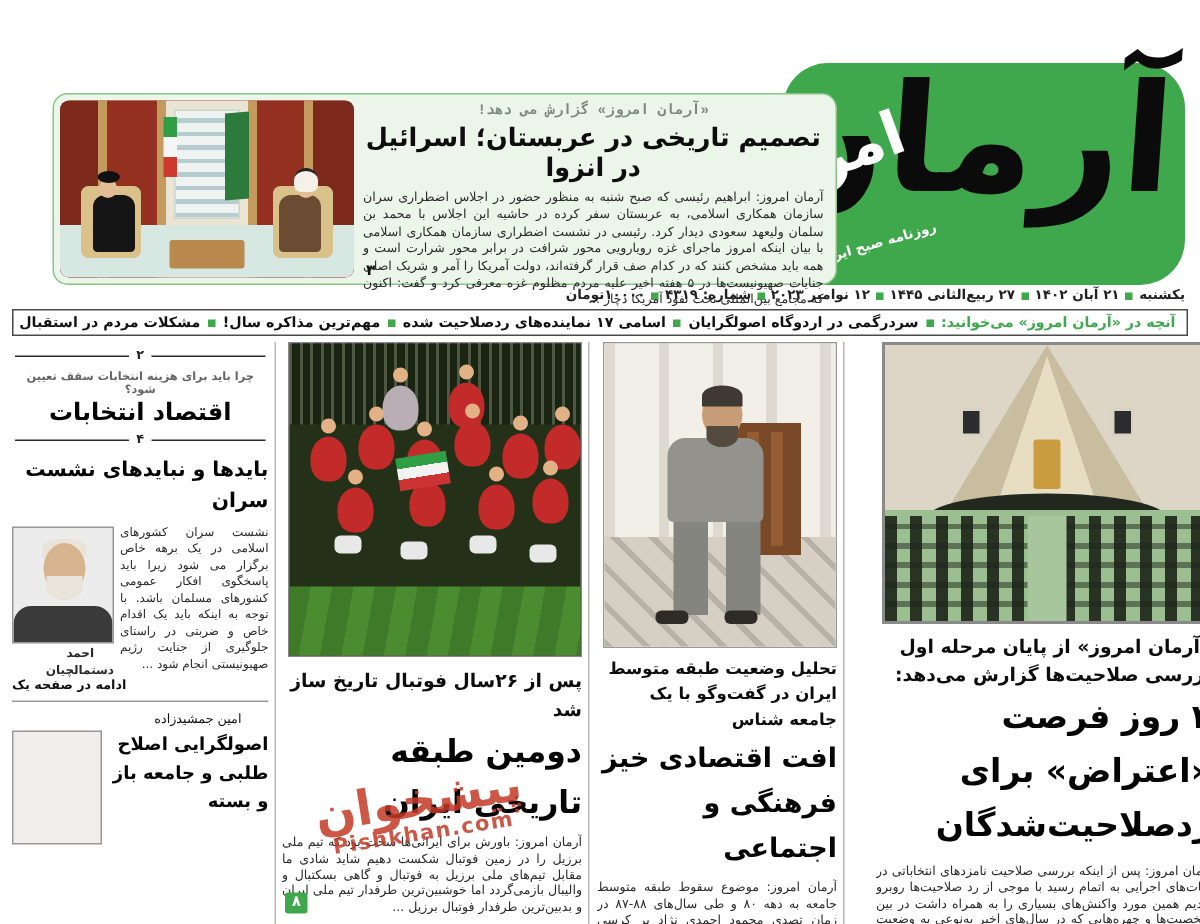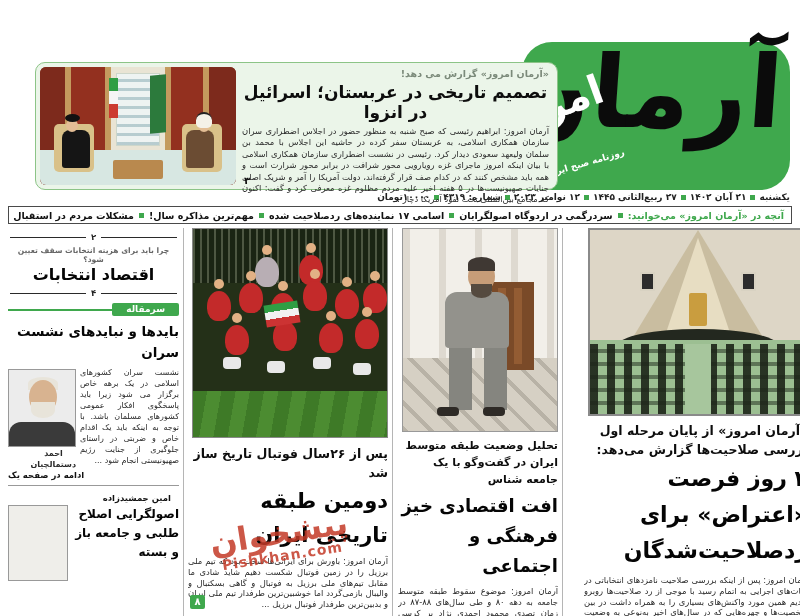--- a/index.html
+++ b/index.html
@@ -49,21 +49,21 @@
   .lp-saudiflag { position:absolute; left:56%; top:7%; width:16px; height:58px; background:#2c7a3c; transform:skewY(-5deg); }
   .lp-floor { position:absolute; left:0; bottom:0; width:100%; height:30%; background:#d7e7e2; }
   .lp-table { position:absolute; left:37%; bottom:5%; width:26%; height:16%; background:#b9894e; border-radius:2px; }
   .lp-chair { position:absolute; width:40px; height:48px; background:#d9c189; border-radius:5px; bottom:11%; }
   .lp-body { position:absolute; width:28px; height:38px; border-radius:8px 8px 3px 3px; bottom:14%; }
   .lp-head { position:absolute; width:12px; height:13px; border-radius:50%; background:#e3bd95; }
   .lp-turban { position:absolute; width:15px; height:8px; border-radius:50%; background:#111; }
   .lp-ghutra { position:absolute; width:16px; height:16px; border-radius:50% 50% 30% 30%; background:#f4f1e8; border-top:2px solid #222; }
 
   .lead-text { left:206px; right:8px; top:3px; bottom:3px; }
-  .lead-kicker { text-align:right; font-size:9.5px; font-weight:bold; color:#7b8a7a; padding-top:2px; }
+  .lead-kicker { text-align:center; font-size:9.5px; font-weight:bold; color:#7b8a7a; padding-top:2px;font-family:Liberation Mono, monospace; }
   .lead-headline { text-align:center; font-size:17px; font-weight:bold; color:#0d0d0d; padding:3px 0 4px; }
   .lead-body { font-size:8.4px; line-height:11.4px; text-align:justify; color:#2a2a2a; }
   .lead-pageref { position:absolute; left:2px; bottom:0; font-size:10px; font-weight:bold; color:#111; }
 
   
   .teaser {
     left:8px; top:206px; width:784px; height:18px;
     border:1px solid #4a4a4a; background:#fff;
     display:flex; align-items:center; gap:5px; padding:0 7px;
     font-size:9.5px; font-weight:bold; white-space:nowrap; overflow:hidden;
@@ -160,21 +160,21 @@
   .ed-bodywrap { font-size:8px; line-height:11px; text-align:justify; color:#2a2a2a; }
   .ed-photo-f { float:left; width:68px; margin:2px 4px 0 0;padding-left:23px; }
   .portrait { width:68px; height:78px; border:1px solid #999; position:relative; overflow:hidden; background:#ececec; }
   .pt-head { position:absolute; left:20px; top:10px; width:28px; height:34px; border-radius:50%; background:#d8b390; }
   .pt-hair-w { position:absolute; left:19px; top:7px; width:30px; height:13px; border-radius:50% 50% 0 0; background:#e8e4da; }
   .pt-beard-w { position:absolute; left:22px; top:32px; width:24px; height:16px; border-radius:0 0 50% 50%; background:#e8e4da; }
   .pt-shoulders { position:absolute; left:0; bottom:0; width:100%; height:24px; background:#3a3a3a; border-radius:12px 12px 0 0; }
   .ed-caption { font-size:8px; font-weight:bold; text-align:center; margin-top:1px; }
   .ed-cont { font-size:8.5px; font-weight:bold; text-align:left; margin-top:2px; color:#111; clear:both; }
 
-  .notes-author { font-size:8.5px; font-weight:bold; margin:3px 8px 2px; color:#111; }
+  .notes-author { font-size:8.5px; font-weight:normal; margin:3px 18px 2px; color:#111; }
   .notes-row { display:flex; gap:4px; }
   .notes-headline { flex:1; font-size:12px; font-weight:bold; line-height:19px; color:#050505; }
   .portrait2 { width:60px; height:76px; border:1px solid #999; position:relative; overflow:hidden; background:#efeeea; flex:0 0 auto; }
 
   
   .pol-kicker { margin-top:5px; font-size:12.5px; line-height:19px; text-align:right; }
   .pol-headline { font-size:22px; line-height:36px; text-align:right; margin-top:2px; }
   .soc-kicker { margin-top:5px; font-size:11px; line-height:17px; text-align:right; }
   .soc-headline { font-size:18px; line-height:30px; text-align:right; margin-top:3px; }
   .spo-kicker { margin-top:6px; font-size:12.5px; line-height:19px; text-align:right; }
@@ -315,24 +315,20 @@
   <div class="divider">
     <span class="div-num">۲</span>
   </div>
   <div class="lc-kicker2">چرا باید برای هزینه انتخابات سقف تعیین شود؟</div>
   <div class="lc-h2">اقتصاد انتخابات</div>
   <div class="divider">
     <span class="div-num">۴</span>
   </div>
 
   <div class="section">
-    <div class="sec-head">
-      <span class="sec-label">سرمقاله</span>
-      <span class="sec-line"></span>
-    </div>
     <div class="ed-headline">بایدها و نبایدهای نشست سران</div>
     <div class="ed-bodywrap">
       <span class="ed-photo-f">
         <span class="portrait" style="display:block;">
           <span class="pt-hair-w"></span>
           <span class="pt-head"></span>
           <span class="pt-beard-w"></span>
           <span class="pt-shoulders"></span>
         </span>
         <span class="ed-caption" style="display:block;">احمد دستمالچیان</span>

